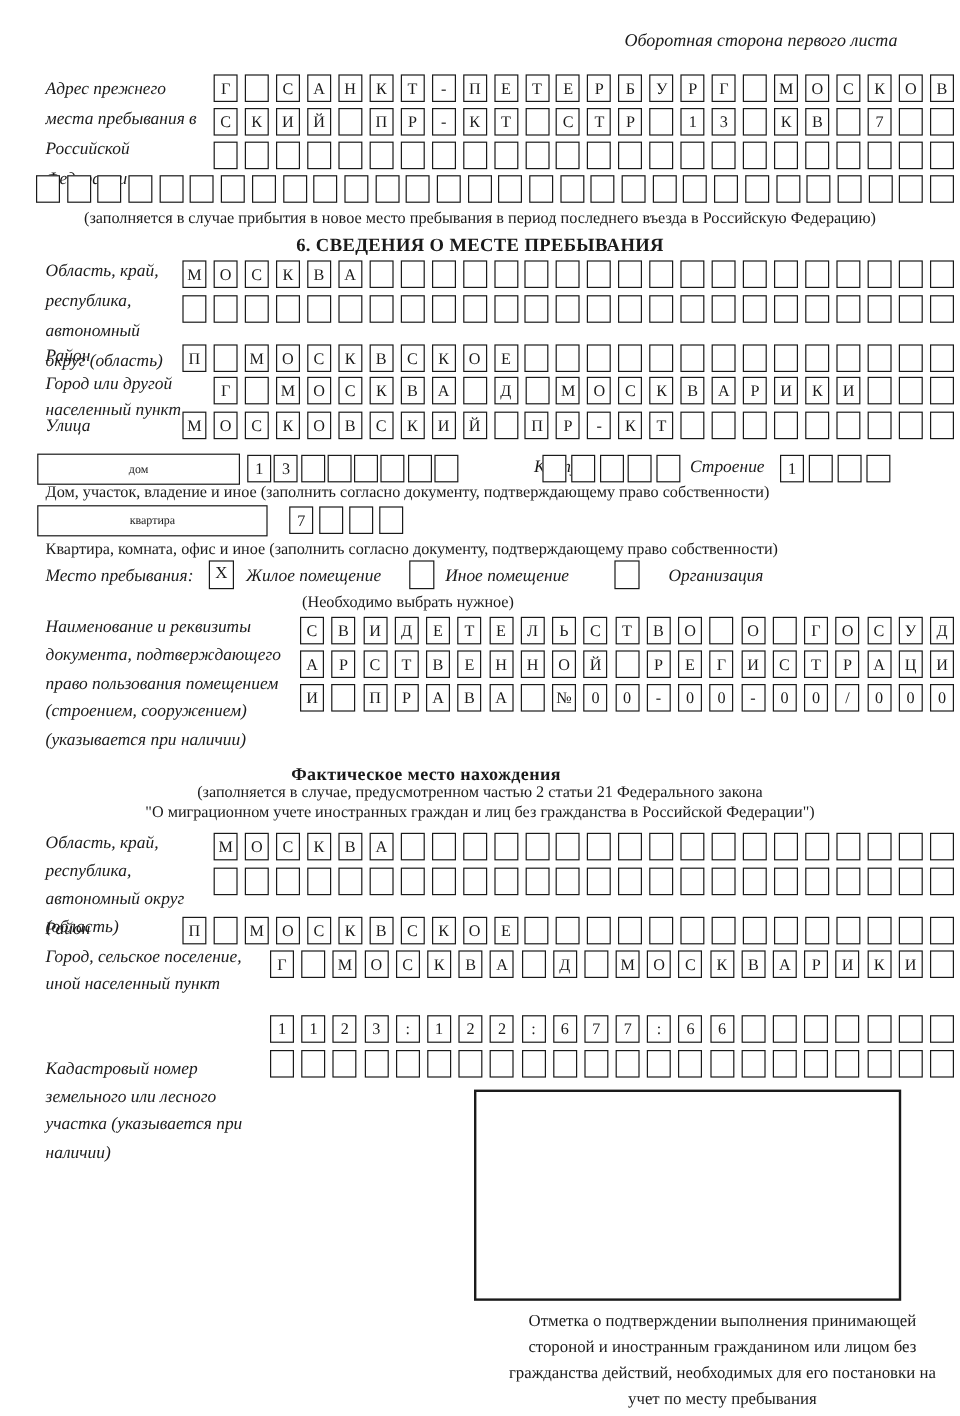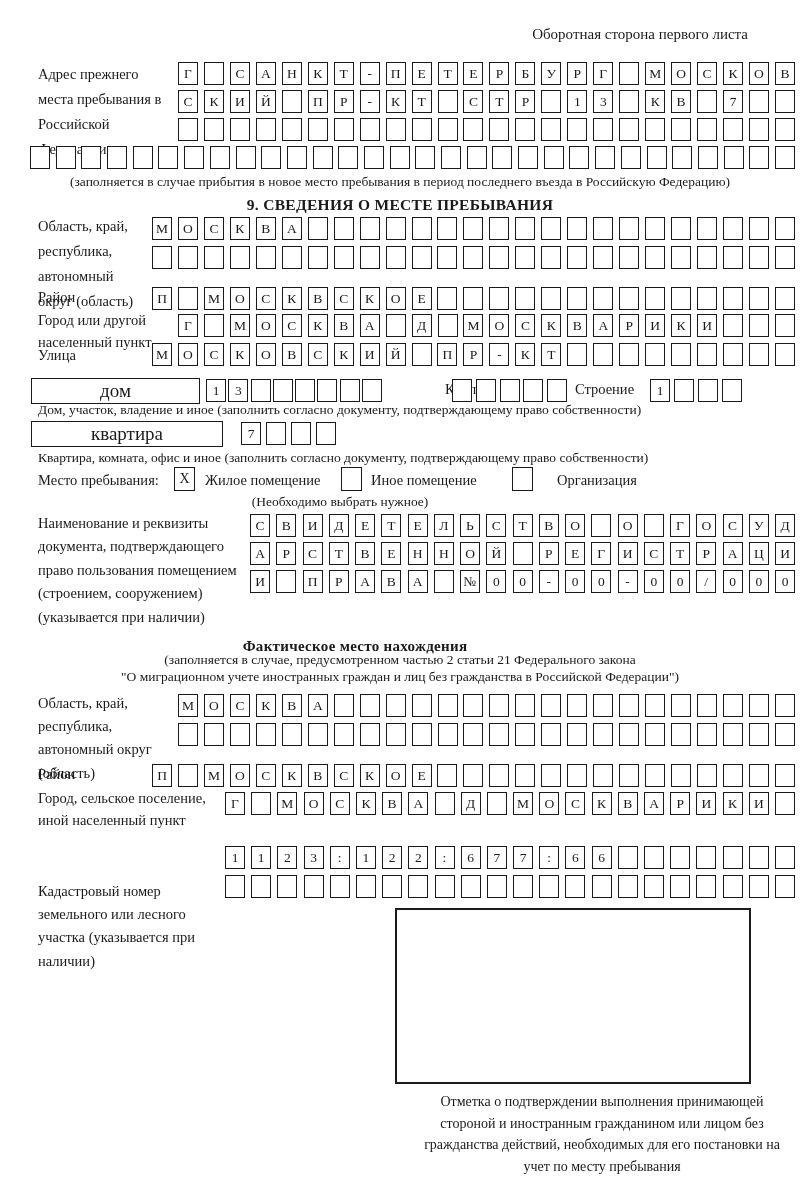--- a/index.html
+++ b/index.html
@@ -2,32 +2,32 @@
 <html><head>
 <meta charset="utf-8">
 <style>
   html,body{margin:0;padding:0;}
   body{
     width:800px;height:1180px;position:relative;background:#ffffff;
     font-family:"Liberation Serif","DejaVu Serif",serif;color:#1a1a1a;
     -webkit-font-smoothing:antialiased;
   }
   .abs{position:absolute;}
-  .lbl{font-size:14.5px;line-height:1.72;}
+  .lbl{font-size:14.5px;line-height:1.72;font-style:italic;}
   .note{font-size:13.5px;text-align:center;}
   .hdr{font-weight:bold;font-size:15.5px;text-align:center;letter-spacing:.3px;}
   .cellrow{display:flex;justify-content:space-between;}
   .cell{
     width:20px;height:23px;box-sizing:border-box;border:1.5px solid #1a1a1a;
     display:flex;align-items:center;justify-content:center;
     font-size:13.5px;line-height:1;flex:0 0 auto;background:#fff;
   }
   .widebox{
     box-sizing:border-box;border:1.5px solid #1a1a1a;height:26px;
-    display:flex;align-items:center;justify-content:center;font-size:19px;background:#fff;
+    display:flex;align-items:center;justify-content:center;font-size:10px;background:#fff;
   }
   .chk{
     width:21px;height:24px;box-sizing:border-box;border:1.5px solid #1a1a1a;
     display:flex;align-items:center;justify-content:center;font-size:14px;background:#fff;
   }
   .bigbox{box-sizing:border-box;border:2px solid #1a1a1a;background:#fff;}
   .cap{font-size:14px;text-align:center;line-height:1.55;margin-left:28px;}
 </style>
 </head>
 <body>
@@ -140,21 +140,21 @@
     <div class="cell"></div>
     <div class="cell"></div>
     <div class="cell"></div>
     <div class="cell"></div>
     <div class="cell"></div>
     <div class="cell"></div>
     <div class="cell"></div>
   </div>
 <div class="abs note" style="top:174px;left:0;width:800px;">(заполняется в случае прибытия в новое место пребывания в период последнего въезда в Российскую Федерацию)</div>
 
-<div class="abs hdr" style="top:196px;left:0;width:800px;">9. СВЕДЕНИЯ О МЕСТЕ ПРЕБЫВАНИЯ</div>
+<div class="abs hdr" style="top:196px;left:0;width:800px;">6. СВЕДЕНИЯ О МЕСТЕ ПРЕБЫВАНИЯ</div>
 
 <div class="abs lbl" style="top:214px;left:38px;width:112px;">Область, край, республика, автономный округ (область)</div>
 <div class="abs cellrow" style="top:217px;left:152px;width:643px;">
     <div class="cell">М</div>
     <div class="cell">О</div>
     <div class="cell">С</div>
     <div class="cell">К</div>
     <div class="cell">В</div>
     <div class="cell">А</div>
     <div class="cell"></div>

